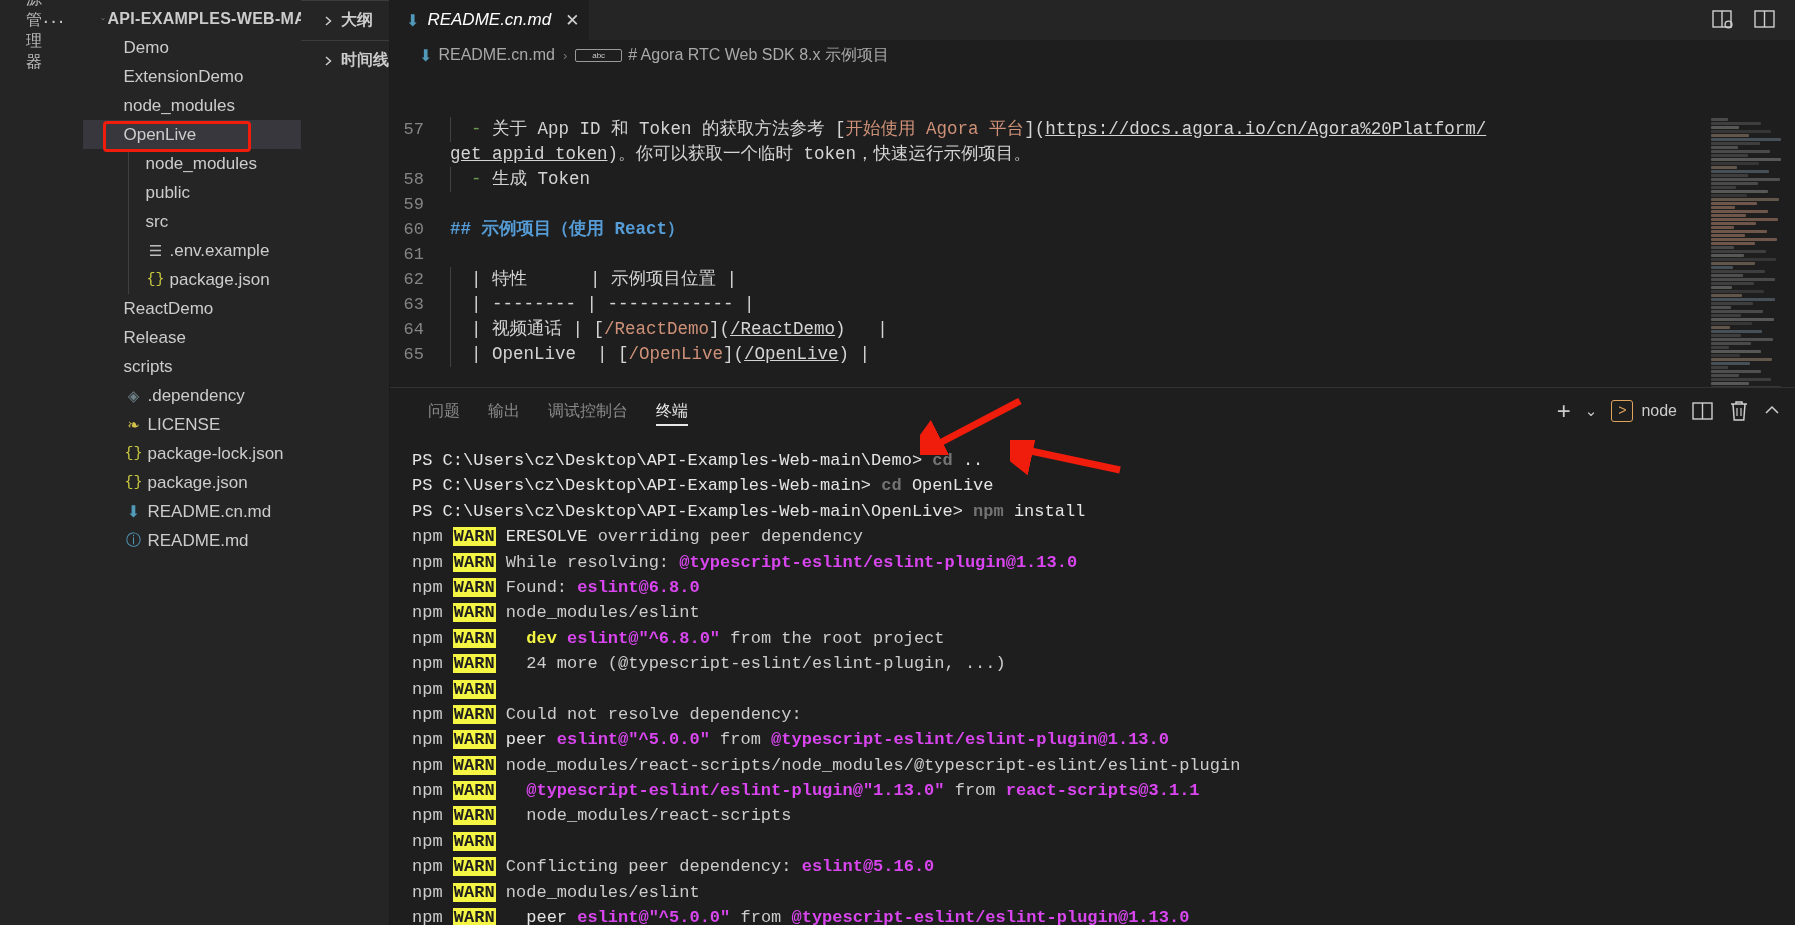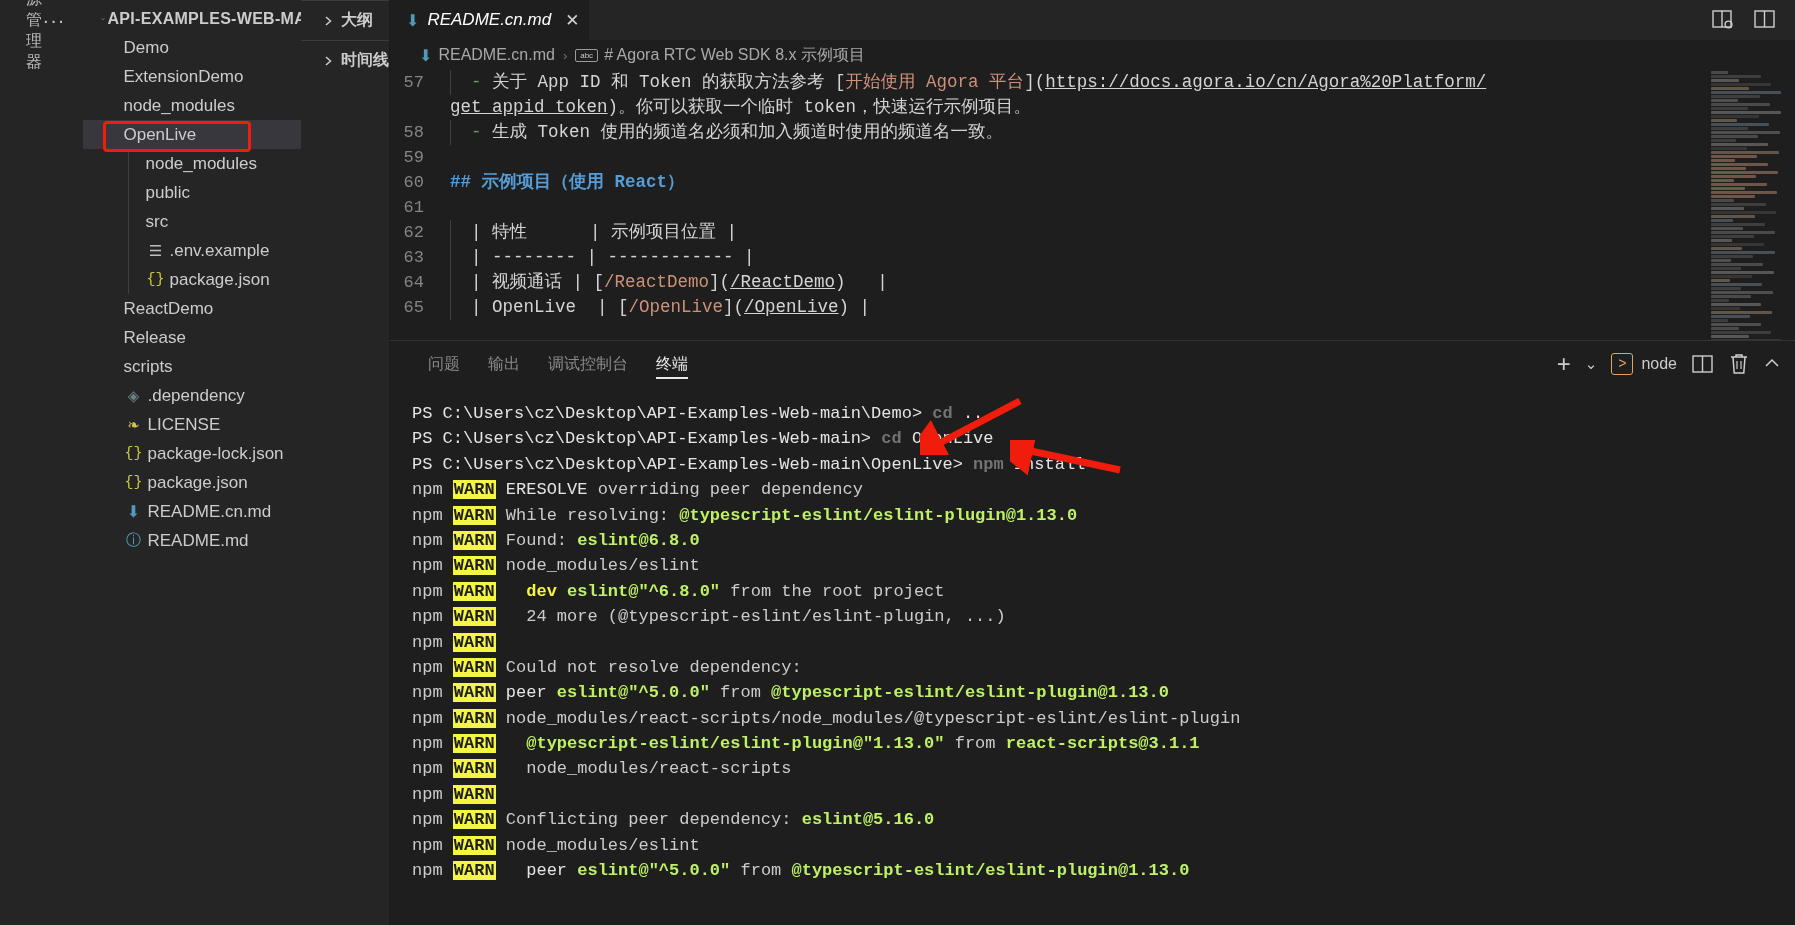--- a/index.html
+++ b/index.html
@@ -144,33 +144,34 @@
     white-space: nowrap;
   }
   .bc-item { display: flex; align-items: center; gap: 6px; cursor: pointer; }
   .bc-sep { color: #767676; font-size: 13px; padding: 0 2px; }
   .bc-sym {
     display: inline-block;
     border: 1px solid #9a9a9a;
     color: #c9c9c9;
     font-size: 8px;
     line-height: 11px;
-    padding: 0 4px;
+    padding: 0 16px;
     border-radius: 2px;
     font-family: "Liberation Sans", sans-serif;
     position: relative; top: 0px;
   }
 
   
   .editor-wrap {
     flex: 0 0 270px;
     display: flex;
     position: relative;
     overflow: hidden;
     background: #1e1e1e;
+    margin-top: 47px;
   }
   .editor-code {
     flex: 1 1 auto;
     position: relative;
     overflow: hidden;
     font-family: "Liberation Mono", monospace;
     font-size: 17.5px;
     line-height: 25px;
   }
   .eline {
@@ -282,21 +283,21 @@
     position: relative;
     background: #1e1e1e;
   }
   .tline { white-space: pre; height: 25.4px; }
   .t-path { color: #e5e5e5; }
   .t-cmd { color: #737373; font-weight: bold; }
   .t-arg { color: #e5e5e5; }
   .t-npm { color: #cccccc; }
   .t-warn { background: #f5f543; color: #1e1e1e; font-weight: bold; padding: 0 1px; }
   .t-magenta { color: #e5e5e5; }
-  .t-bold { color: #bef264; font-weight: bold; }
+  .t-bold { color: #d946ef; font-weight: bold; }
   .t-dev { color: #f5f543; font-weight: bold; }
 
   
   .arrow-svg { position: absolute; pointer-events: none; z-index: 50; }
 </style>
 </head>
 <body>
 
 <div id="app">
 
@@ -504,21 +505,21 @@
       <span class="bc-item">
         <span class="bc-sym">abc</span>
         <span># Agora RTC Web SDK 8.x 示例项目</span>
       </span>
     </div>
 
     <div class="editor-wrap">
       <div class="editor-code" id="editor-code">
           <div class="eline"><span class="lnum">57</span><span class="ind-guide"></span><span class="c-dash">- </span><span class="c-txt">关于 </span><span class="c-txt">App ID </span><span class="c-txt">和 </span><span class="c-txt">Token </span><span class="c-txt">的获取方法参考 </span><span class="c-punct">[</span><span class="c-link">开始使用 Agora 平台</span><span class="c-punct">](</span><span class="c-url">https://docs.agora.io/cn/Agora%20Platform/</span></div>
           <div class="eline"><span class="lnum blank">.</span><span class="c-url">get_appid_token</span><span class="c-punct">)</span><span class="c-txt">。你可以获取一个临时 </span><span class="c-txt">token</span><span class="c-txt">，快速运行示例项目。</span></div>
-          <div class="eline"><span class="lnum">58</span><span class="ind-guide"></span><span class="c-dash">- </span><span class="c-txt">生成 </span><span class="c-txt">Token </span><span class="c-txt">使用的频道名必须和加入频道时使用的频道名一致。</span></div>
+          <div class="eline"><span class="lnum">58</span><span class="ind-guide"></span><span class="c-dash">- </span><span class="c-txt">生成 </span><span class="c-txt">Token </span></div>
           <div class="eline"><span class="lnum">59</span></div>
           <div class="eline"><span class="lnum">60</span><span class="c-head">## 示例项目（使用 React）</span></div>
           <div class="eline"><span class="lnum">61</span></div>
           <div class="eline"><span class="lnum">62</span><span class="ind-guide"></span><span class="c-txt">| 特性      | 示例项目位置 |</span></div>
           <div class="eline"><span class="lnum">63</span><span class="ind-guide"></span><span class="c-txt">| -------- | ------------ |</span></div>
           <div class="eline"><span class="lnum">64</span><span class="ind-guide"></span><span class="c-txt">| 视频通话 | </span><span class="c-punct">[</span><span class="c-link">/ReactDemo</span><span class="c-punct">](</span><span class="c-url">/ReactDemo</span><span class="c-punct">)</span><span class="c-txt">   |</span></div>
           <div class="eline"><span class="lnum">65</span><span class="ind-guide"></span><span class="c-txt">| OpenLive  | </span><span class="c-punct">[</span><span class="c-link">/OpenLive</span><span class="c-punct">](</span><span class="c-url">/OpenLive</span><span class="c-punct">)</span><span class="c-txt"> |</span></div>
         </div>
       <div class="minimap" id="minimap">
           <div class="mm-line" style="width: 20%; background: rgb(90, 90, 90);"></div>

